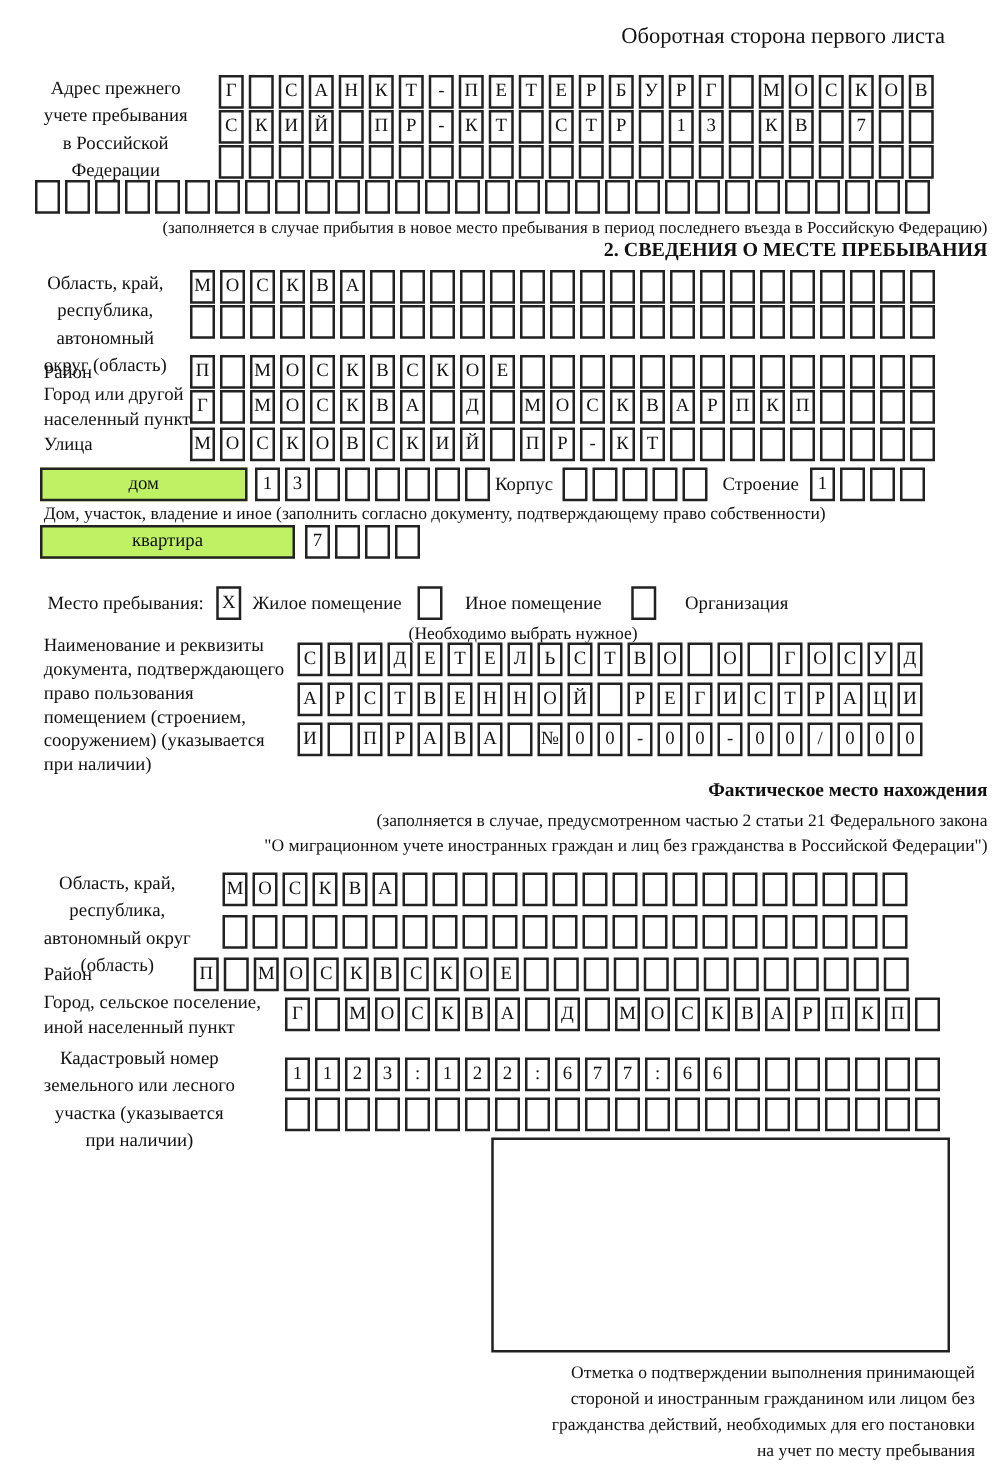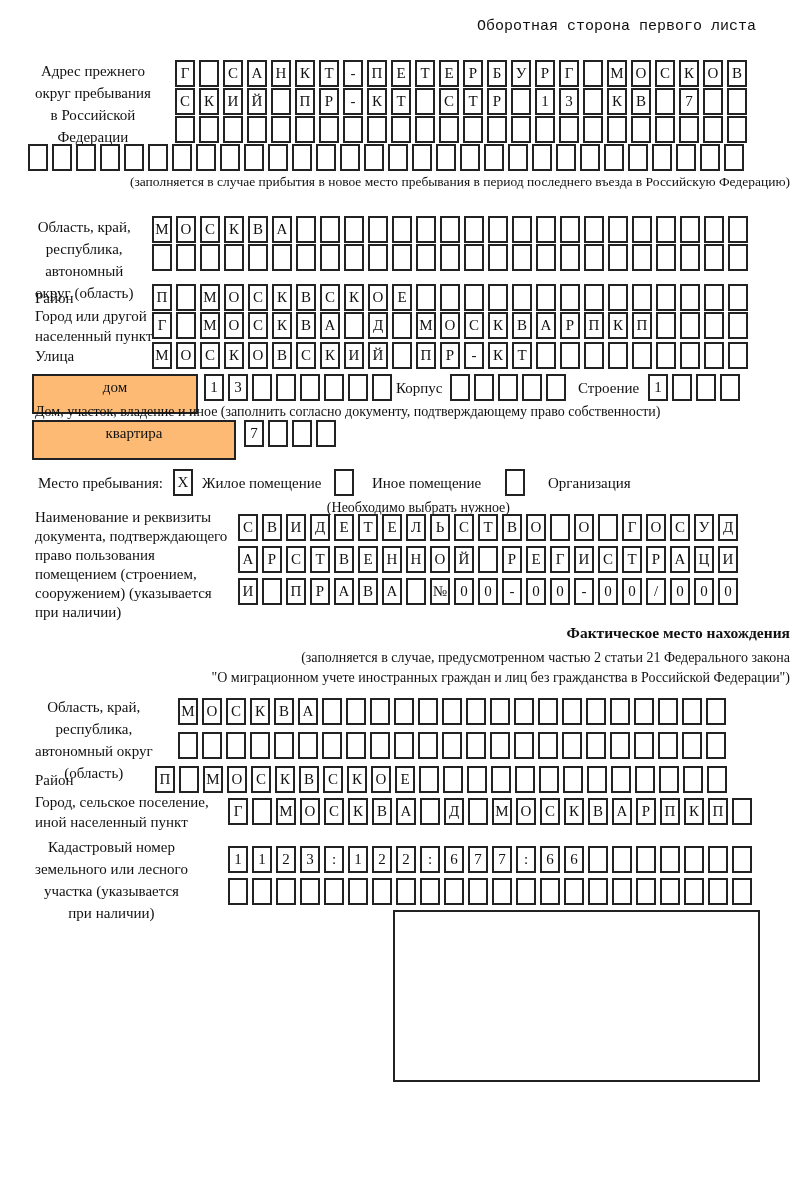--- a/index.html
+++ b/index.html
@@ -1,45 +1,45 @@
 <!DOCTYPE html>
 <html><head>
 <meta charset="utf-8">
 <style>
   html,body{margin:0;padding:0;background:#fff;}
   .page{position:relative;width:800px;height:1180px;background:#ffffff;
         font-family:"Liberation Serif", serif;color:#111;overflow:hidden;}
-  .txt{position:absolute;font-size:15px;white-space:nowrap;font-family:Liberation Mono, monospace;}
+  .txt{position:absolute;font-size:18px;white-space:nowrap;}
   .lbl{position:absolute;font-size:15px;line-height:22px;text-align:center;}
   .lbl2{position:absolute;font-size:15px;line-height:20px;}
   .lbl6{position:absolute;font-size:15px;line-height:19px;}
   .cap{position:absolute;font-size:13.5px;}
   .cap2{position:absolute;font-size:14px;}
   .center{text-align:right;}
   .title{position:absolute;font-weight:bold;font-size:16px;}
   .subtitle{position:absolute;font-weight:bold;font-size:15.5px;}
   .cellrow{position:absolute;display:flex;gap:4px;}
   .cell{flex:none;width:20px;height:27px;box-sizing:border-box;border:2px solid #222;
         font-size:15px;line-height:23px;text-align:center;background:#fff;}
-  .wbox{position:absolute;height:40px;box-sizing:border-box;border:2px solid #222;
-        font-size:15px;line-height:23px;text-align:center;background:#fdba74;}
+  .wbox{position:absolute;height:27px;box-sizing:border-box;border:2px solid #222;
+        font-size:15px;line-height:23px;text-align:center;background:#bef264;}
   .chk{position:absolute;width:20px;height:27px;box-sizing:border-box;border:2px solid #222;
        font-size:15px;line-height:23px;text-align:center;background:#fff;}
   .stamp{position:absolute;box-sizing:border-box;border:2.5px solid #222;background:#fff;}
 </style>
 </head>
 <body>
 
 <div class="page">
 
   <div class="txt" style="top:18px;left:400px;width:356px;text-align:right">Оборотная сторона первого листа</div>
 
   <div class="lbl" style="top:60px;left:35px">
       <div>Адрес прежнего</div>
-      <div>округ пребывания</div>
+      <div>учете пребывания</div>
       <div>в Российской</div>
       <div>Федерации</div>
     </div>
   <div class="cellrow" style="top:60px;left:175px">
       <div class="cell">Г</div>
       <div class="cell"></div>
       <div class="cell">С</div>
       <div class="cell">А</div>
       <div class="cell">Н</div>
       <div class="cell">К</div>
@@ -141,20 +141,21 @@
       <div class="cell"></div>
       <div class="cell"></div>
       <div class="cell"></div>
       <div class="cell"></div>
       <div class="cell"></div>
       <div class="cell"></div>
       <div class="cell"></div>
     </div>
   <div class="cap center" style="top:174px;left:0;width:790px">(заполняется в случае прибытия в новое место пребывания в период последнего въезда в Российскую Федерацию)</div>
 
+  <div class="title center" style="top:192px;left:0;width:790px">2. СВЕДЕНИЯ О МЕСТЕ ПРЕБЫВАНИЯ</div>
 
   <div class="lbl" style="top:216px;left:35px">
       <div>Область, край,</div>
       <div>республика,</div>
       <div>автономный</div>
       <div>округ (область)</div>
     </div>
   <div class="cellrow" style="top:216px;left:152px">
       <div class="cell">М</div>
       <div class="cell">О</div>
@@ -590,14 +591,20 @@
       <div class="cell"></div>
       <div class="cell"></div>
       <div class="cell"></div>
       <div class="cell"></div>
       <div class="cell"></div>
       <div class="cell"></div>
       <div class="cell"></div>
     </div>
 
   <div class="stamp" style="top:910px;left:393px;width:367px;height:172px"></div>
+  <div class="cap2 center" style="top:1088px;left:380px;width:400px;line-height:21px">
+      <div>Отметка о подтверждении выполнения принимающей</div>
+      <div>стороной и иностранным гражданином или лицом без</div>
+      <div>гражданства действий, необходимых для его постановки</div>
+      <div>на учет по месту пребывания</div>
+    </div>
 
 </div>
 
 </body></html>

